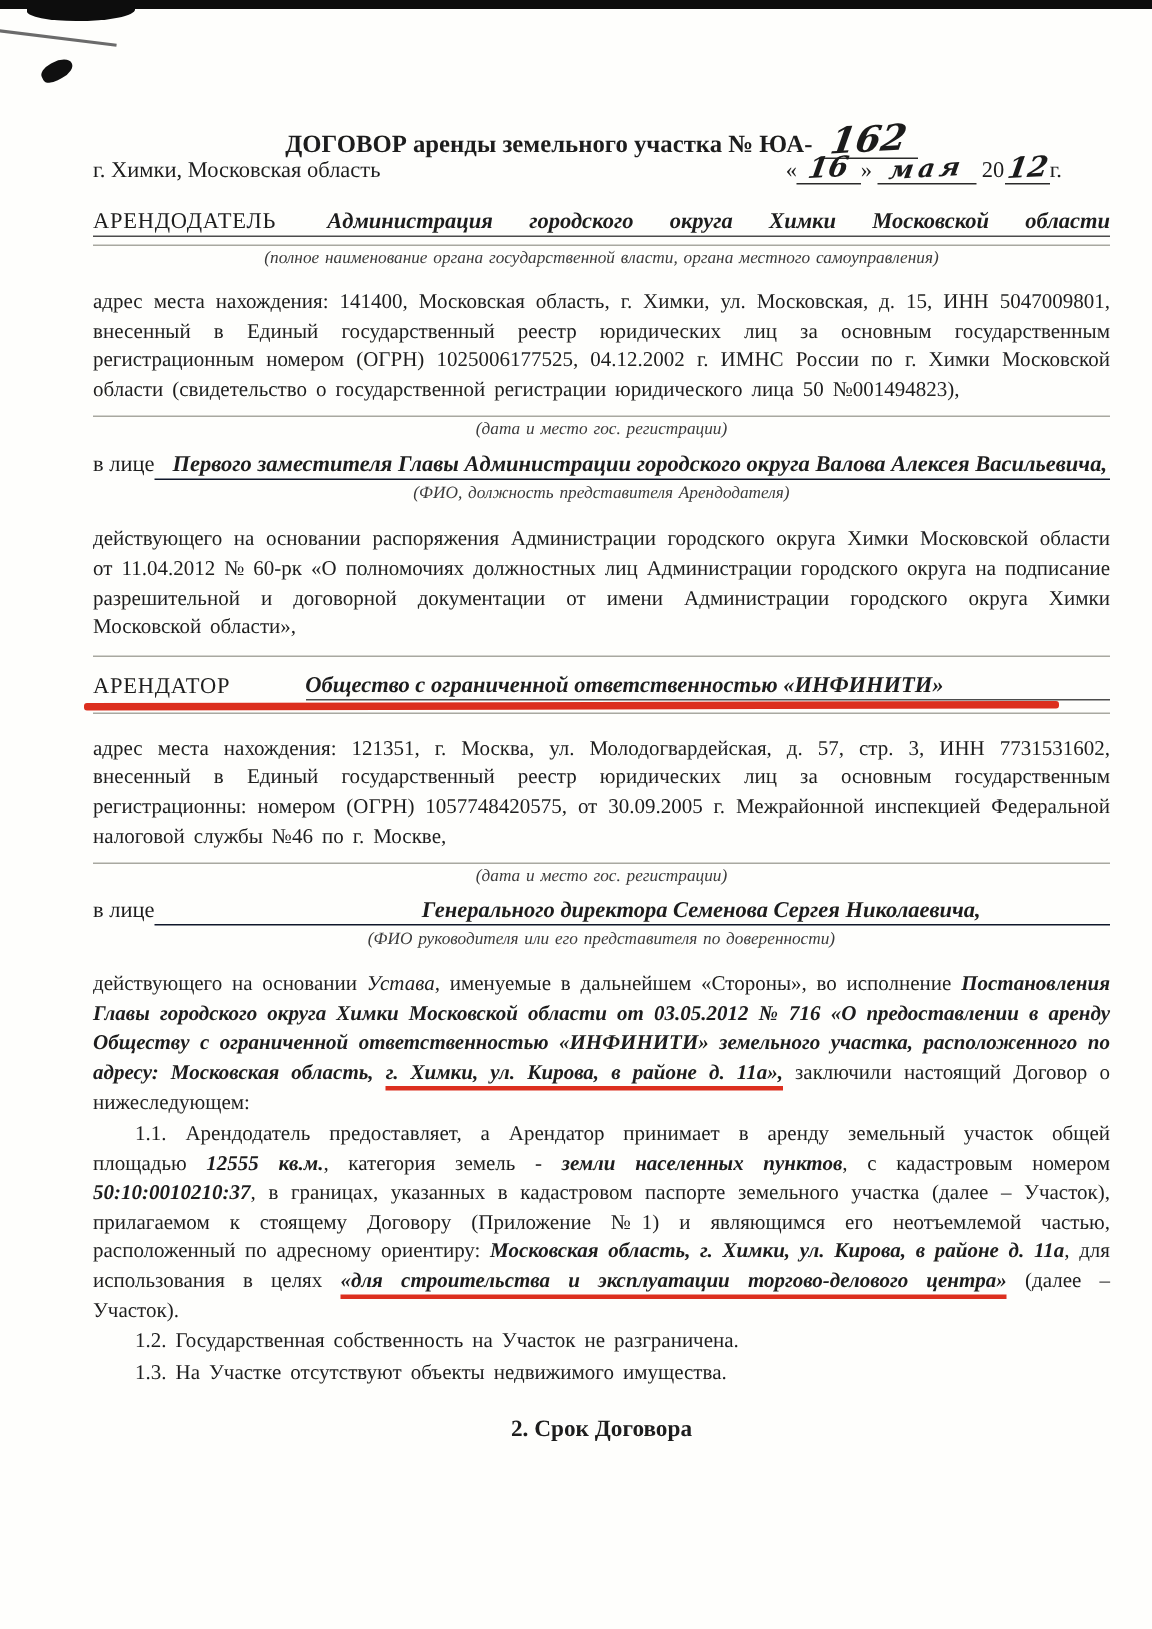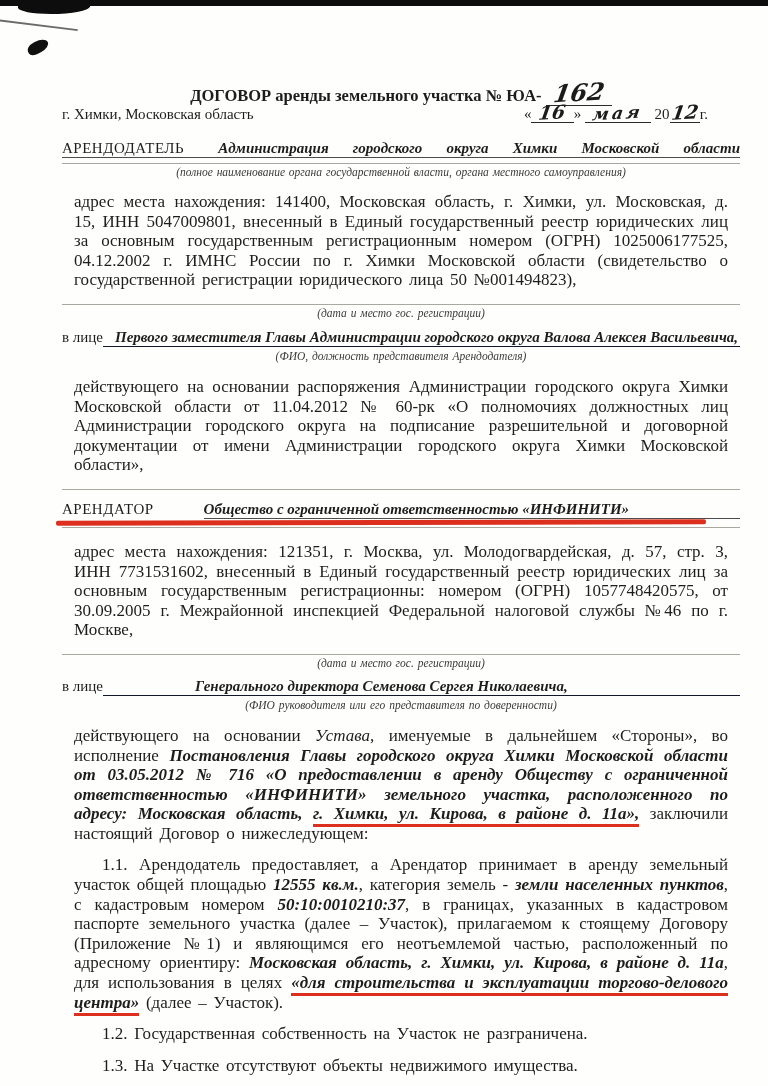--- a/index.html
+++ b/index.html
@@ -10,49 +10,49 @@
   }
   
   .scan-top-bar{position:absolute;top:0;left:0;width:768px;height:6px;background:#0d0d0d;}
   .scan-top-blob{position:absolute;top:0;left:18px;width:72px;height:14px;background:#0d0d0d;border-radius:0 0 60% 50%;}
   .scan-diag-line{position:absolute;top:24px;left:-6px;width:84px;height:2px;background:#6b6b6b;transform:rotate(7deg);}
   .scan-pen-blob{position:absolute;top:41px;left:27px;width:22px;height:12px;background:#101010;border-radius:45% 55% 50% 40%;transform:rotate(-28deg);}
   .doc{position:absolute;top:0;left:62px;width:678px;}
   
   .bi{font-weight:bold;font-style:italic;}
   .it{font-style:italic;}
-  .para{margin:12px;text-align:justify;font-size:17px;line-height:19.6px;word-spacing:2.5px;}
+  .para{margin:0;text-align:justify;font-size:14px;line-height:19.6px;word-spacing:2.5px;}
   .caption{font-style:italic;font-size:11.5px;line-height:13px;text-align:center;color:#3a3a3a;word-spacing:1px;}
   .fill-line{height:2px;border-bottom:1.6px solid #a8a8a0;margin:3px 0 2px 0;}
   .heading{font-weight:bold;font-size:15.5px;text-align:center;margin:0;}
   
   .hw{font-family:"DejaVu Serif",serif;font-style:italic;font-weight:bold;display:inline-block;transform:skewX(-12deg) rotate(-3deg);color:#1b1b1b;}
   .u-slot{display:inline-block;border-bottom:1.6px solid #2a2a2a;padding:0 8px;line-height:1;}
   
   .title-row{margin:0;padding-top:86px;text-align:center;font-size:16.5px;font-weight:bold;}
   .title-num{font-size:24px;line-height:14px;}
   
   .dateline{display:flex;justify-content:space-between;align-items:flex-end;font-size:15px;}
   .date-right{white-space:nowrap;margin-right:32px;}
   .hw-day,.hw-year{font-size:19px;line-height:12px;}
   .hw-month{font-size:17px;line-height:12px;letter-spacing:3px;}
   .year-slot{display:inline-block;border-bottom:1.6px solid #2a2a2a;padding:0 2px;line-height:1;margin-right:-4px;}
   
-  .party-row{display:flex;position:relative;margin-top:0;font-size:15px;align-items:center;}
+  .party-row{display:flex;position:relative;margin-top:0;font-size:15px;align-items:flex-end;}
   .party-label{letter-spacing:.5px;white-space:nowrap;}
   .landlord-row{border-bottom:1px solid #4c4c4c;}
   .landlord-name{flex:1;padding-left:34px;text-align:justify;text-align-last:justify;}
   .tenant-name{flex:1;margin-left:50px;border-bottom:1px solid #4c4c4c;padding-right:60px;}
   .red-line{position:absolute;left:-6px;right:34px;bottom:-6px;height:4.5px;background:#dc2f1e;border-radius:2px;transform:rotate(-.12deg);}
   .red-u{border-bottom:3.5px solid #dc2f1e;padding-bottom:1px;}
   
   .inperson-row{display:flex;font-size:15px;align-items:baseline;}
   .inperson-label{white-space:nowrap;}
   .inperson-name{flex:1;border-bottom:1px solid #0f172a;padding-left:12px;}
-  .inperson-name.indented{padding-left:92px;}
+  .inperson-name.indented{padding-left:92px;text-align:center;}
   .indent{ text-indent:28px; }
 </style>
 </head>
 <body>
 
 <div class="page">
 
   <div class="scan-top-bar"></div>
   <div class="scan-top-blob"></div>
   <div class="scan-diag-line"></div>

